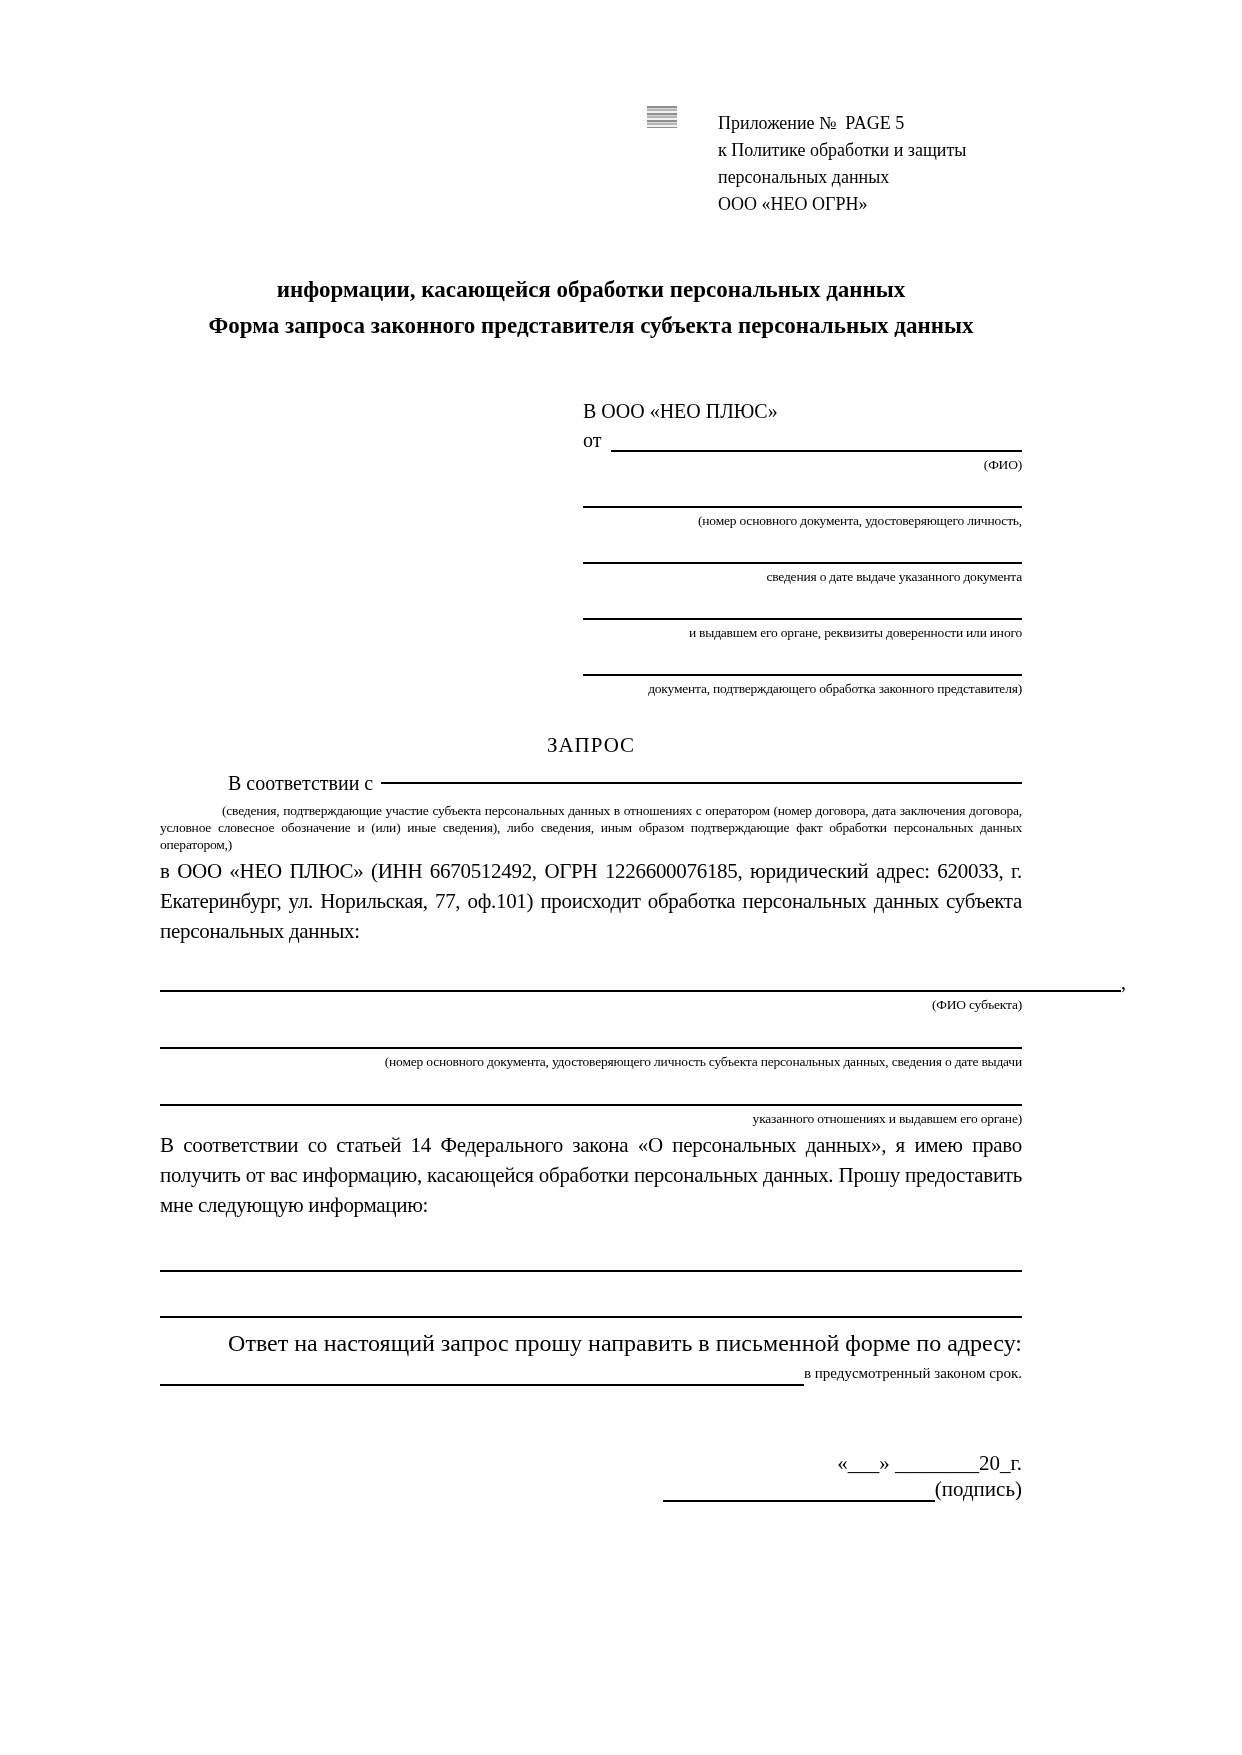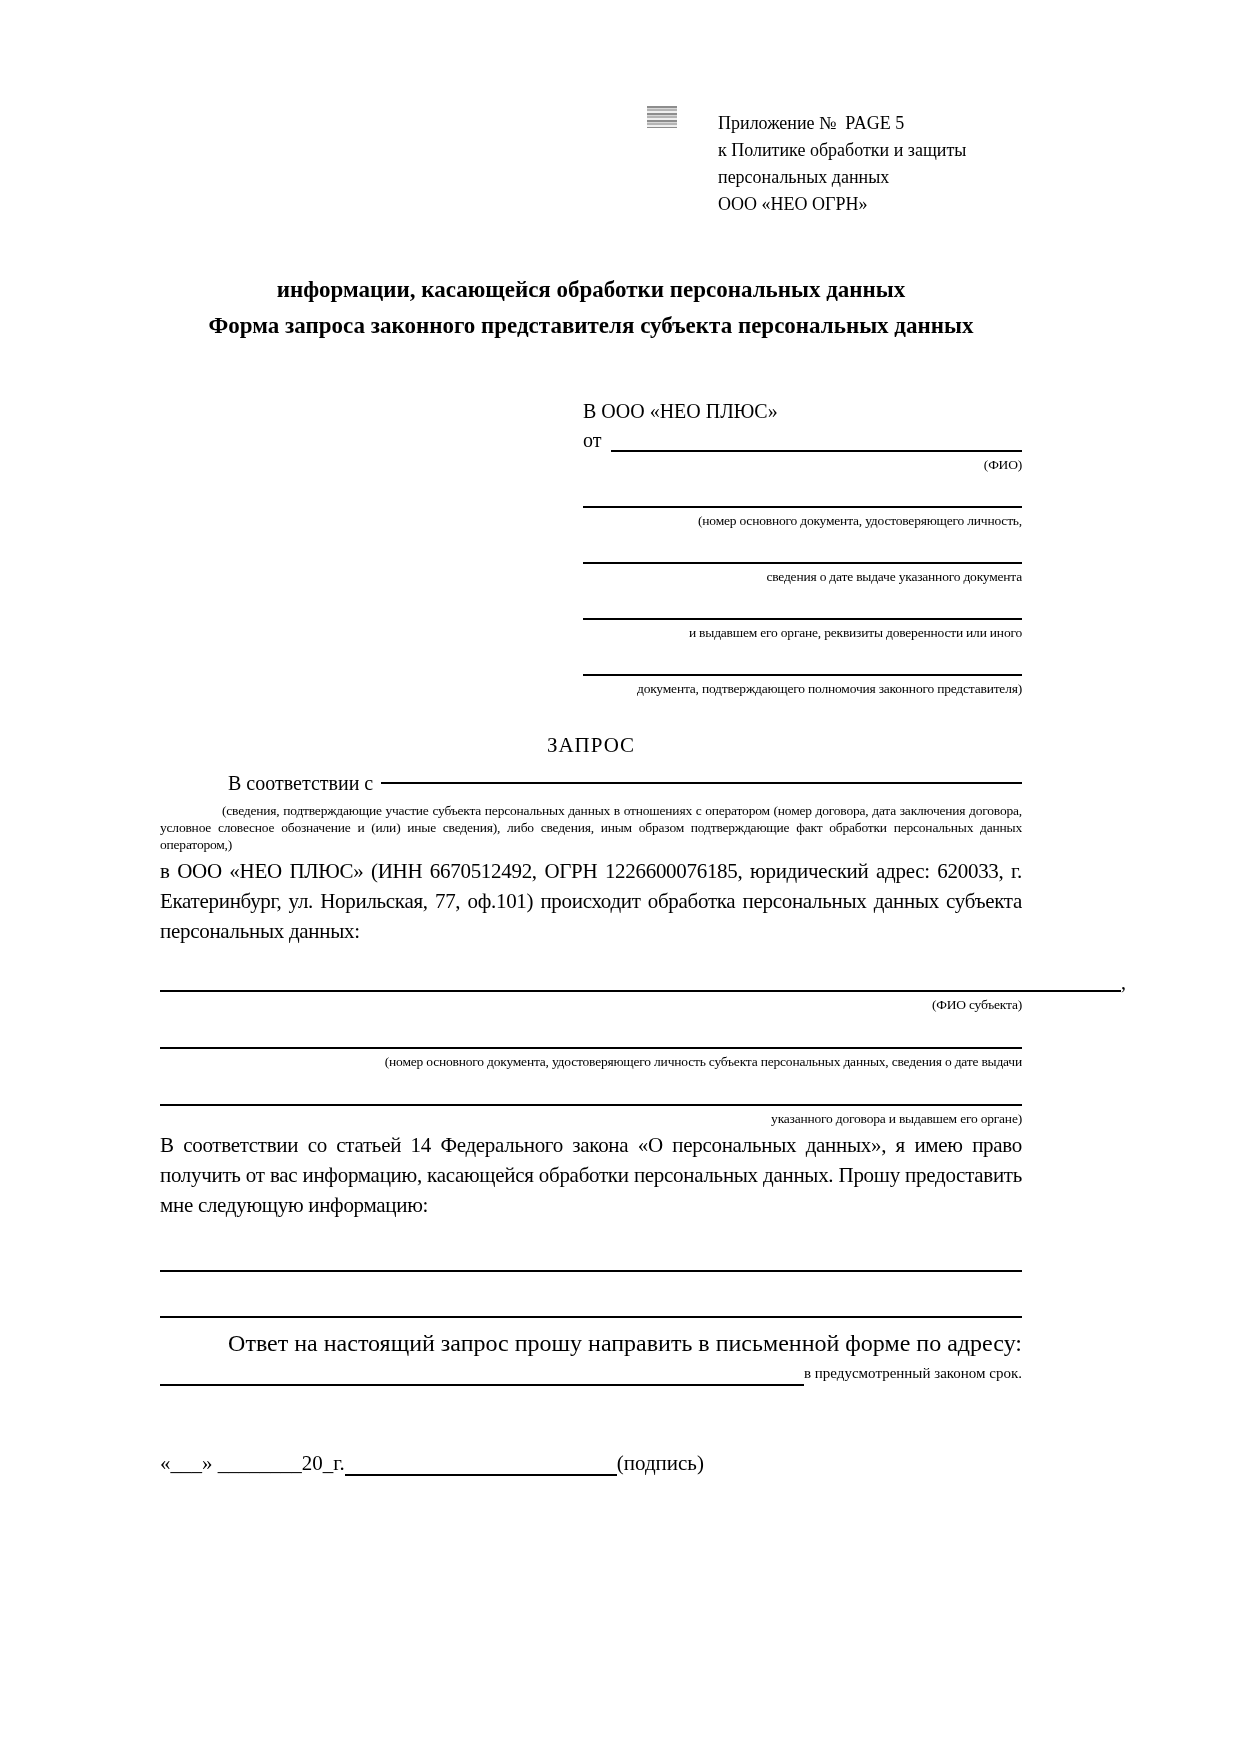--- a/index.html
+++ b/index.html
@@ -53,21 +53,21 @@
   .fio-line { display:inline-block; width:961px; height:18px; border-bottom:2px solid #000; vertical-align:bottom; }
 
   .blank-full { height:34px; border-bottom:2px solid #000; }
   .gap-big { height:50px; }
 
   .reply1 { margin-top:10px; font-size:24px; line-height:30px; text-align:right; }
   .reply2 { display:flex; align-items:center; font-size:15px; line-height:30px;font-family:Liberation Serif, serif; }
   .reply2 .fill-addr { flex:1; border-bottom:2px solid #000; height:24px; }
   .reply2 span { white-space:nowrap; }
 
-  .footer-row { display:flex; align-items:flex-end; margin-top:62px; font-size:21px; line-height:26px; }
+  .footer-row { display:flex; align-items:flex-end; margin-top:62px; font-size:21px; line-height:26px;flex-direction:column; }
   .sig-row { display:flex; align-items:flex-end; }
   .sig-line { width:272px; height:20px; border-bottom:2px solid #000; }
 </style>
 </head>
 <body>
 
 <div class="page">
 
   <div class="doc-icon"></div>
 
@@ -96,21 +96,21 @@
       <div class="blank"></div>
       <div class="cap">(номер основного документа, удостоверяющего личность,</div>
 
       <div class="blank"></div>
       <div class="cap">сведения о дате выдаче указанного документа</div>
 
       <div class="blank"></div>
       <div class="cap">и выдавшем его органе, реквизиты доверенности или иного</div>
 
       <div class="blank"></div>
-      <div class="cap">документа, подтверждающего полномочия законного представителя)</div>
+      <div class="cap">документа, подтверждающего обработка законного представителя)</div>
     </div>
 
     <div class="heading">ЗАПРОС</div>
 
     <div class="intro-row">
       <span>В соответствии с</span>
       <span class="fill"></span>
     </div>
 
     <p class="fine">(сведения, подтверждающие участие субъекта персональных данных в отношениях с оператором (номер договора, дата заключения договора, условное словесное обозначение и (или) иные сведения), либо сведения, иным образом подтверждающие факт обработки персональных данных оператором,)</p>
@@ -119,21 +119,21 @@
 
     <div class="fio-row">
       <span class="fio-line"></span><span>,</span>
     </div>
     <div class="cap">(ФИО субъекта)</div>
 
     <div class="blank-full"></div>
     <div class="cap">(номер основного документа, удостоверяющего личность субъекта персональных данных, сведения о дате выдачи</div>
 
     <div class="blank-full"></div>
-    <div class="cap">указанного договора и выдавшем его органе)</div>
+    <div class="cap">указанного отношениях и выдавшем его органе)</div>
 
     <p class="para">В соответствии со статьей 14 Федерального закона «О персональных данных», я имею право получить от вас информацию, касающейся обработки персональных данных. Прошу предоставить мне следующую информацию:</p>
 
     <div class="blank-full gap-big"></div>
     <div class="blank-full" style="height:44px;"></div>
 
     <div class="reply1">Ответ на настоящий запрос прошу направить в письменной форме по адресу:</div>
     <div class="reply2">
       <span class="fill-addr"></span>
       <span>в предусмотренный законом срок.</span>

